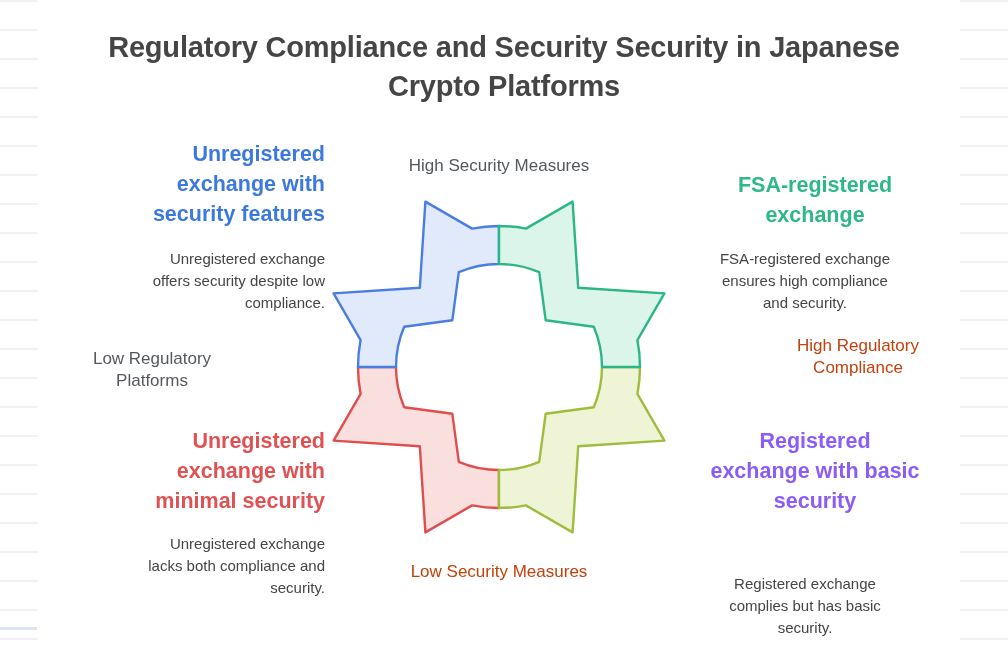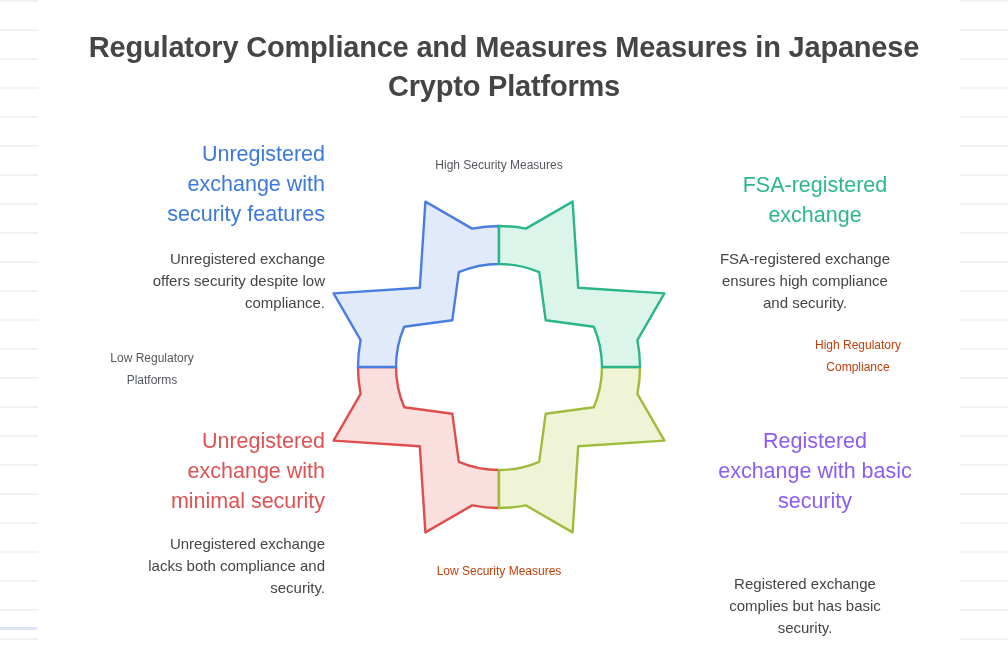--- a/index.html
+++ b/index.html
@@ -11,42 +11,42 @@
     background:repeating-linear-gradient(to bottom,#f1f2f6 0 2px,transparent 2px 29px);}
   .ruled-left{left:0;width:38px;}
   .ruled-right{right:0;width:48px;}
   .margin-line{position:absolute;left:0;top:627px;width:37px;height:3px;background:#dfe4f4;}
   .title{
     position:absolute;top:28px;left:0;width:1008px;text-align:center;
     font-size:29px;line-height:39px;font-weight:700;color:#454545;
     letter-spacing:-0.2px;white-space:pre-line;
   }
   .q-heading{
-    position:absolute;font-size:21.5px;line-height:30px;font-weight:400;
+    position:absolute;font-size:21.5px;line-height:30px;font-weight:700;
     white-space:pre-line;
   }
   .q-desc{
     position:absolute;font-size:15px;line-height:22px;color:#454545;
     white-space:pre-line;
   }
   .axis-label{
-    position:absolute;font-size:12px;line-height:21.5px;color:#54585d;
+    position:absolute;font-size:17px;line-height:21.5px;color:#54585d;
     white-space:pre-line;
   }
   .ta-r{text-align:right;} .ta-c{text-align:center;} .ta-l{text-align:center;}
   #cycle{position:absolute;left:299px;top:167px;width:400px;height:400px;}
 </style>
 </head>
 <body>
 
 <div class="ruled ruled-left"></div>
 <div class="ruled ruled-right"></div>
 <div class="margin-line"></div>
 
-<div class="title" style="color: rgb(69, 69, 69);">Regulatory Compliance and Measures Measures in Japanese
+<div class="title" style="color: rgb(69, 69, 69);">Regulatory Compliance and Security Security in Japanese
 Crypto Platforms</div>
 
 <svg id="cycle" viewBox="0 0 400 400">
     <path d="M200.0,341.0 A141,141 0 0 1 173.1,338.4 L126.4,365.4 L120.8,279.2 L34.6,273.6 L61.6,226.9 A141,141 0 0 1 59.0,200.0 L97.0,200.0 A103,103 0 0 0 105.2,240.2 L153.3,246.7 L159.8,294.8 A103,103 0 0 0 200.0,303.0 Z" fill="#fadfdf" stroke="#df4d4d" stroke-width="2.4" stroke-linejoin="round"></path>
     <path d="M341.0,200.0 A141,141 0 0 1 338.4,226.9 L365.4,273.6 L279.2,279.2 L273.6,365.4 L226.9,338.4 A141,141 0 0 1 200.0,341.0 L200.0,303.0 A103,103 0 0 0 240.2,294.8 L246.7,246.7 L294.8,240.2 A103,103 0 0 0 303.0,200.0 Z" fill="#eef4d5" stroke="#9fbc3d" stroke-width="2.4" stroke-linejoin="round"></path>
     <path d="M59.0,200.0 A141,141 0 0 1 61.6,173.1 L34.6,126.4 L120.8,120.8 L126.4,34.6 L173.1,61.6 A141,141 0 0 1 200.0,59.0 L200.0,97.0 A103,103 0 0 0 159.8,105.2 L153.3,153.3 L105.2,159.8 A103,103 0 0 0 97.0,200.0 Z" fill="#e1eafb" stroke="#4a7de2" stroke-width="2.4" stroke-linejoin="round"></path>
     <path d="M200.0,59.0 A141,141 0 0 1 226.9,61.6 L273.6,34.6 L279.2,120.8 L365.4,126.4 L338.4,173.1 A141,141 0 0 1 341.0,200.0 L303.0,200.0 A103,103 0 0 0 294.8,159.8 L246.7,153.3 L240.2,105.2 A103,103 0 0 0 200.0,97.0 Z" fill="#dcf5ea" stroke="#2bb687" stroke-width="2.4" stroke-linejoin="round"></path>
   </svg>
 
 <div class="axis-label ta-c" style="left: 354px; top: 155px; width: 290px; color: rgb(84, 88, 93);">High Security Measures</div>

